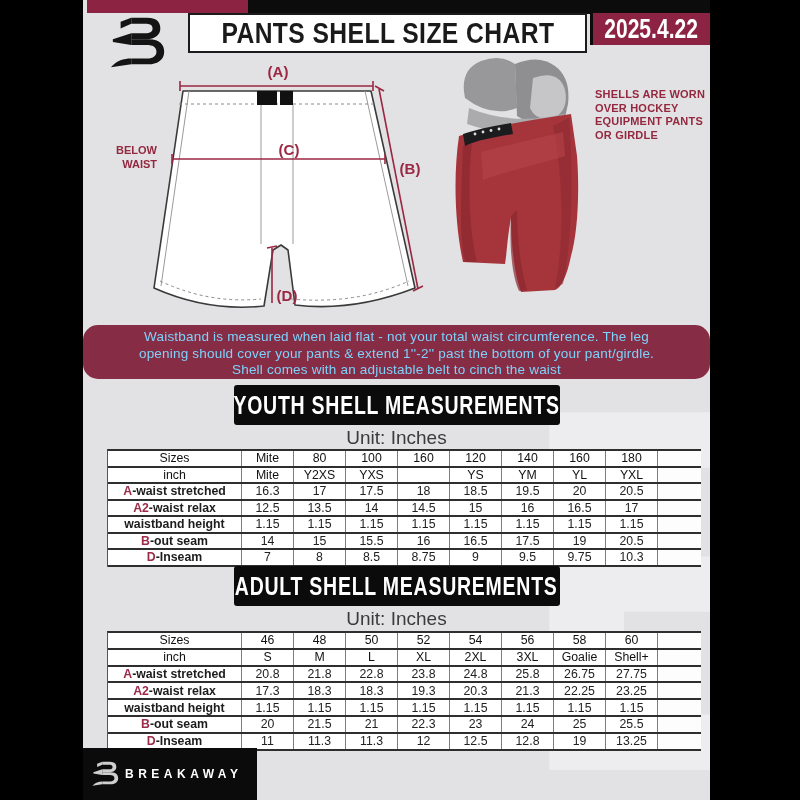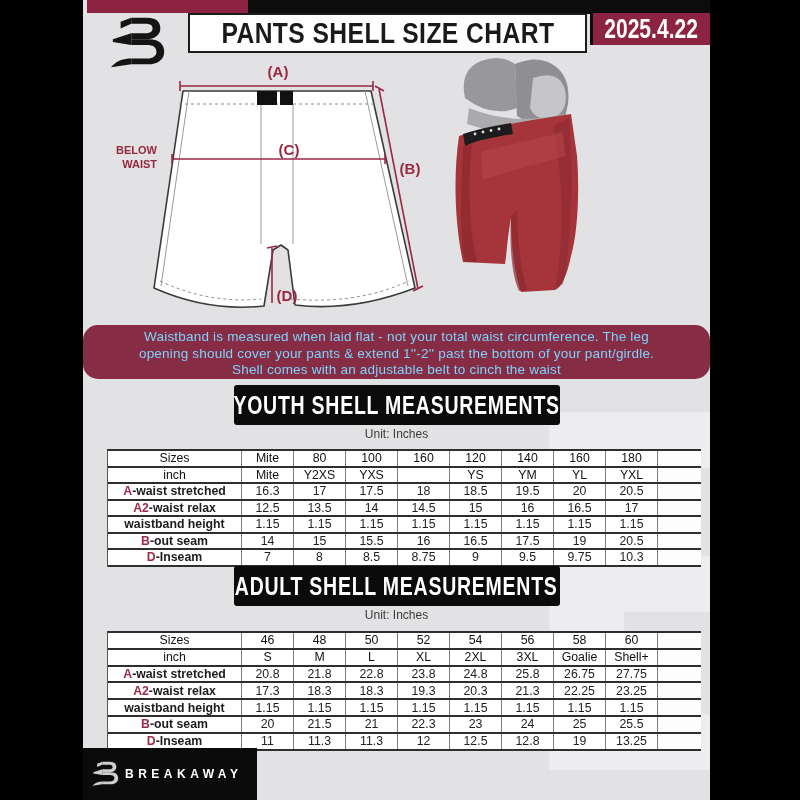--- a/index.html
+++ b/index.html
@@ -31,21 +31,21 @@
   
   .notice{left:0;top:325px;width:627px;height:54px;background:#872c45;
           color:#7dd3fc;text-align:center;padding-top:4px;box-sizing:border-box;border-radius:15px;}
   .notice div{font-size:13.5px;line-height:16.5px;letter-spacing:.2px;white-space:nowrap;}
   
   .sec-banner{left:50%;transform:translateX(-50%);width:326px;height:40px;background:#0b0b0b;
               border-radius:3px;display:flex;align-items:center;justify-content:center;}
   .sec-banner .cond{font-size:26px;font-weight:bold;color:#fff;letter-spacing:1px;
                     display:inline-block;transform:scaleX(.75);white-space:nowrap;}
   .b-youth{top:385px;} .b-adult{top:566px;}
-  .unit{left:0;width:627px;text-align:center;font-size:12px;color:#3b3b3b;}
+  .unit{left:0;width:627px;text-align:center;font-size:19px;color:#3b3b3b;}
   .u-youth{top:427px;} .u-adult{top:608px;}
   
   .table{left:24px;width:593px;border-top:2px solid #2e2e2e;border-left:1px solid #555;}
   .t-youth{top:449px;} .t-adult{top:631px;}
   .trow{display:grid;grid-template-columns:133px repeat(8,52px) 1fr;
         border-bottom:2px solid #2e2e2e;height:14.5px;}
   .t-adult .trow{height:14.8px;}
   .tcell{background:#fff;border-left:1px solid #7d7d7d;display:flex;align-items:center;
          justify-content:center;font-size:12.3px;color:#222;overflow:hidden;}
   .tcell:first-child{border-left:none;}
@@ -139,20 +139,26 @@
     <path d="M28,96 C58,88 86,82 110,76 L112,100 C86,108 52,116 30,124 Z" fill="#b8454c" opacity=".55"></path>
     <path d="M10,78 C28,72 46,69 58,67 L60,78 C42,81 24,84 12,90 Z" fill="#1c1c1e"></path>
     <g fill="#ddd">
         <circle cx="22" cy="78" r="1.4"></circle>
         <circle cx="30" cy="76" r="1.4"></circle>
         <circle cx="38" cy="74.5" r="1.4"></circle>
         <circle cx="46" cy="73" r="1.4"></circle>
       </g>
   </svg>
 
+  <div class="photo-note">
+    <div>SHELLS ARE WORN</div>
+    <div>OVER HOCKEY</div>
+    <div>EQUIPMENT PANTS</div>
+    <div>OR GIRDLE</div>
+  </div>
 
   <div class="notice">
     <div>Waistband is measured when laid flat - not your total waist circumference. The leg</div>
     <div>opening should cover your pants &amp; extend 1''-2'' past the bottom of your pant/girdle.</div>
     <div>Shell comes with an adjustable belt to cinch the waist</div>
   </div>
 
   <div class="sec-banner b-youth">
     <span class="cond">YOUTH SHELL MEASUREMENTS</span>
   </div>

